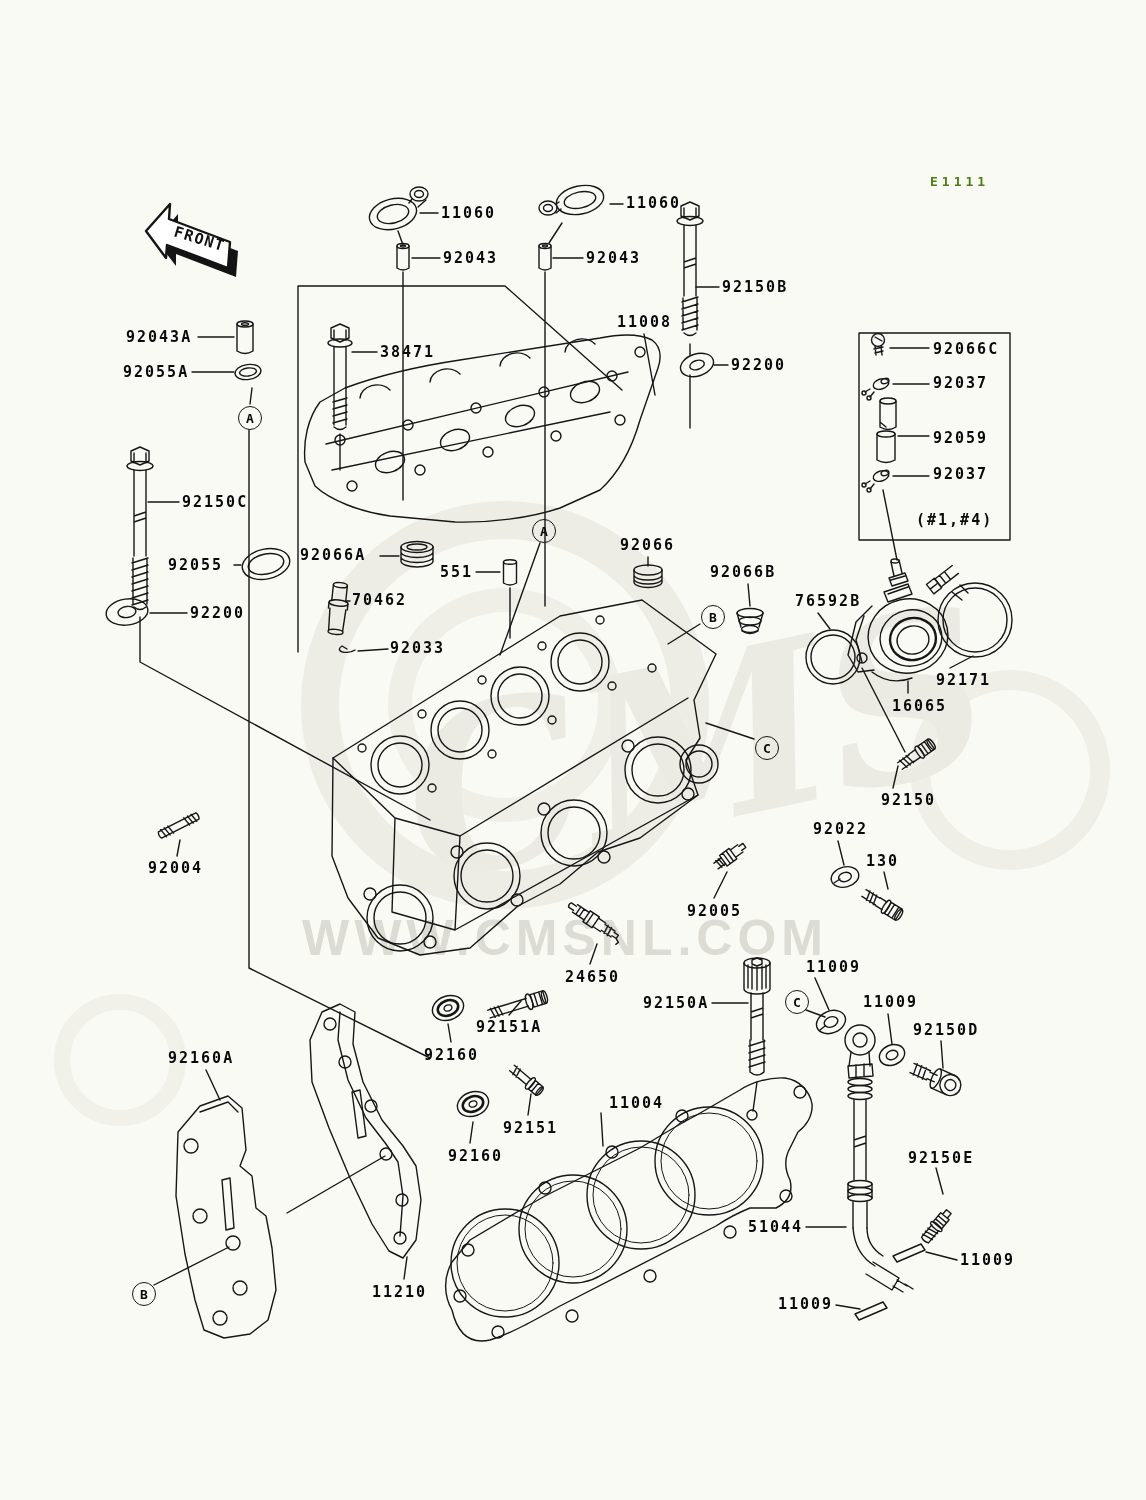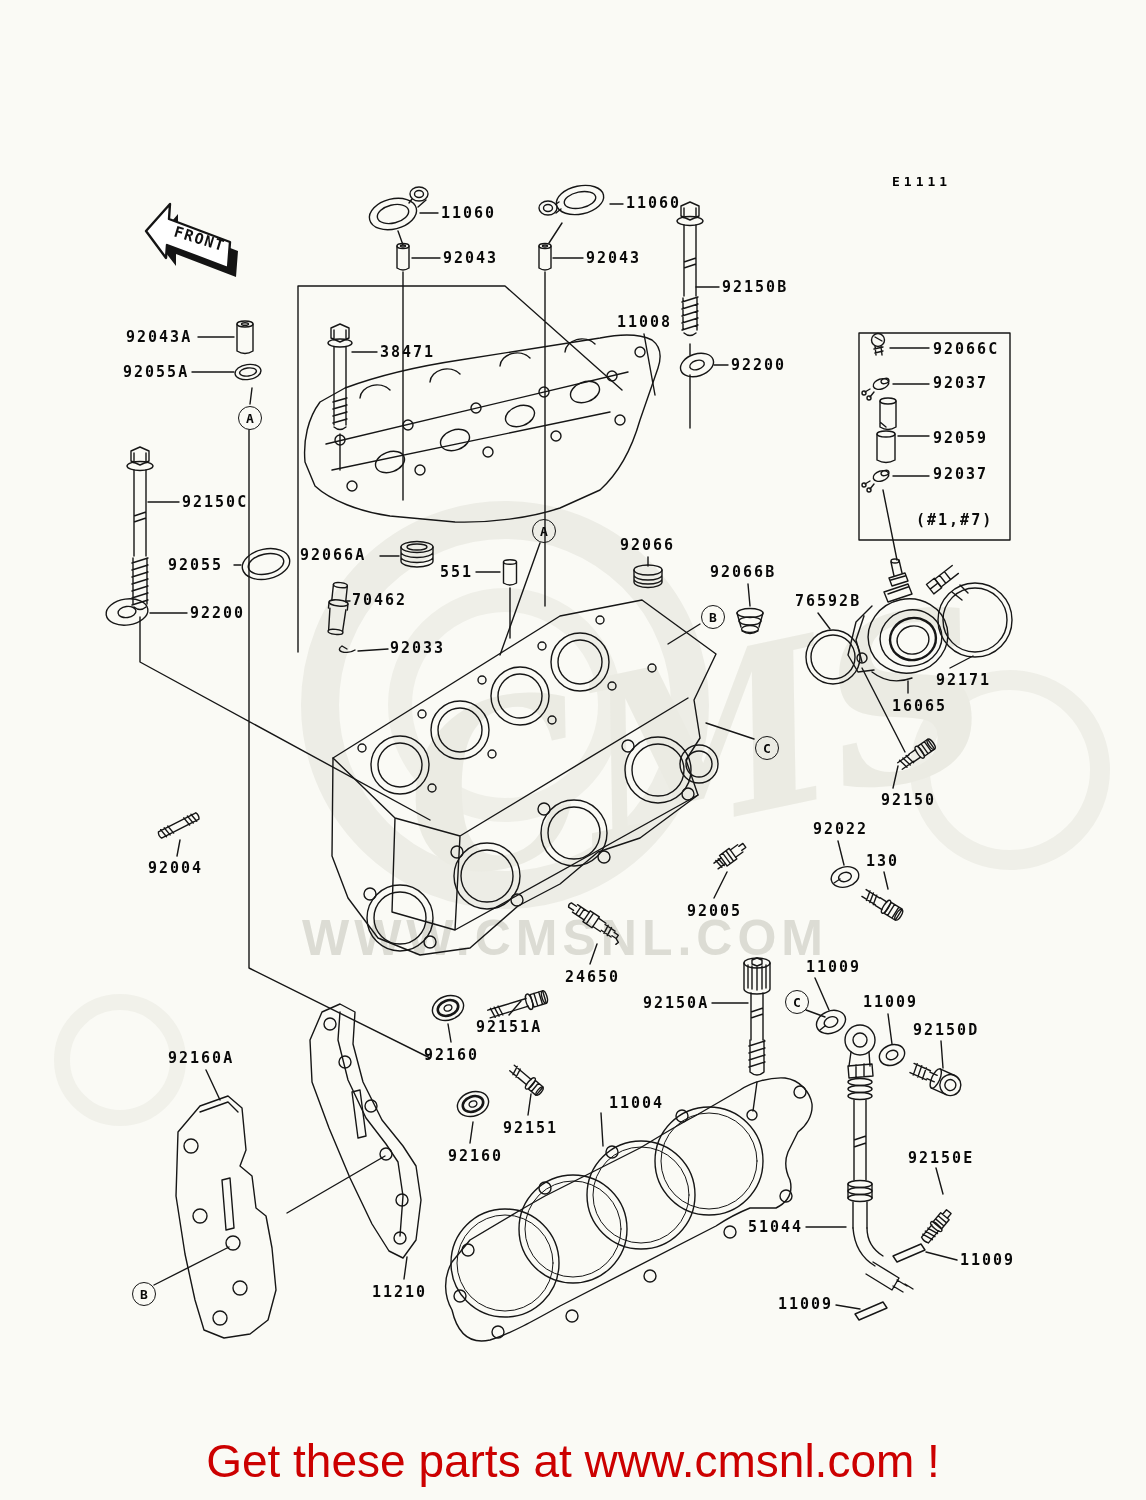--- a/index.html
+++ b/index.html
@@ -5,21 +5,21 @@
   html,body{margin:0;padding:0;}
   body{background:#e8e8e8;}
   #stage{position:relative;width:1146px;height:1500px;background:#fafaf5;overflow:hidden;
          font-family:"DejaVu Sans Mono",monospace;}
   #art{position:absolute;left:0;top:0;}
   .lineart{stroke:#161616;stroke-width:1.4;fill:none;stroke-linecap:round;stroke-linejoin:round;}
   .co{position:absolute;font:700 15px "DejaVu Sans Mono",monospace;letter-spacing:2px;color:#0a0a0a;white-space:nowrap;line-height:20px;}
   .cl{position:absolute;width:22px;height:22px;border:1.7px solid #161616;border-radius:50%;
       font:700 13px "DejaVu Sans Mono",monospace;color:#0a0a0a;display:flex;align-items:center;justify-content:center;background:transparent;}
   #title{position:absolute;left:18px;top:12px;font-family:"Liberation Sans",sans-serif;font-size:27px;color:#7f7f7f;letter-spacing:0.5px;}
-  #ecode{position:absolute;left:892px;top:174px;font:700 13px "DejaVu Sans Mono",monospace;letter-spacing:4px;color:#000000;}
+  #ecode{position:absolute;left:930px;top:174px;font:700 13px "DejaVu Sans Mono",monospace;letter-spacing:4px;color:#4d7c0f;}
   #footer{position:absolute;left:0;top:1434px;width:100%;text-align:center;font-family:"Liberation Sans",sans-serif;
           font-size:46px;color:#cc0000;white-space:nowrap;}
 </style>
 </head>
 <body>
 
 <div id="stage">
 
   <svg id="art" width="1146" height="1500" viewBox="0 0 1146 1500">
 
@@ -475,27 +475,26 @@
   <div class="co" style="left:424px;top:1045px">92160</div>
   <div class="co" style="left:168px;top:1048px">92160A</div>
   <div class="co" style="left:609px;top:1093px">11004</div>
   <div class="co" style="left:503px;top:1118px">92151</div>
   <div class="co" style="left:448px;top:1146px">92160</div>
   <div class="co" style="left:908px;top:1148px">92150E</div>
   <div class="co" style="left:748px;top:1217px">51044</div>
   <div class="co" style="left:960px;top:1250px">11009</div>
   <div class="co" style="left:372px;top:1282px">11210</div>
   <div class="co" style="left:778px;top:1294px">11009</div>
-  <div class="co" style="left:916px;top:510px">(#1,#7)</div>
+  <div class="co" style="left:916px;top:510px">(#1,#4)</div>
   <div class="co" style="left:933px;top:339px">92066C</div>
   <div class="co" style="left:933px;top:373px">92037</div>
   <div class="co" style="left:933px;top:428px">92059</div>
   <div class="co" style="left:933px;top:464px">92037</div>
 
   <div class="cl" style="left:238px;top:406px">A</div>
   <div class="cl" style="left:532px;top:519px">A</div>
   <div class="cl" style="left:701px;top:605px">B</div>
   <div class="cl" style="left:755px;top:736px">C</div>
   <div class="cl" style="left:785px;top:990px">C</div>
   <div class="cl" style="left:132px;top:1282px">B</div>
 
-  <div id="footer">Get these parts at www.cmsnl.com !</div>
 </div>
 
 </body></html>

